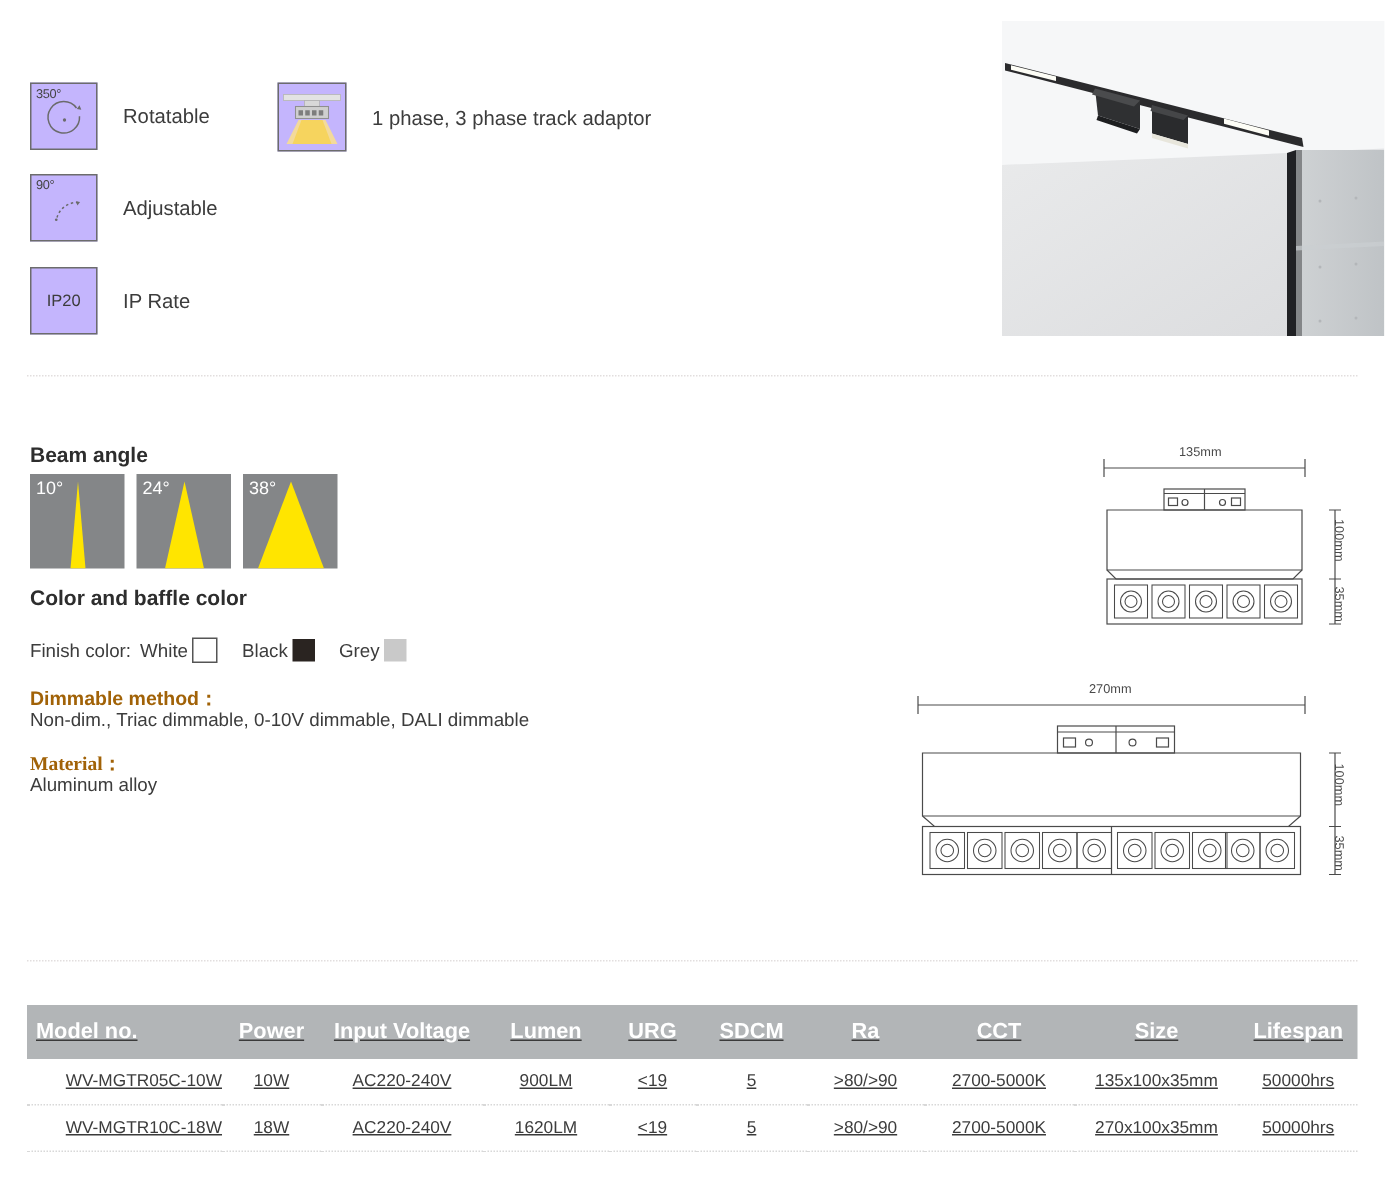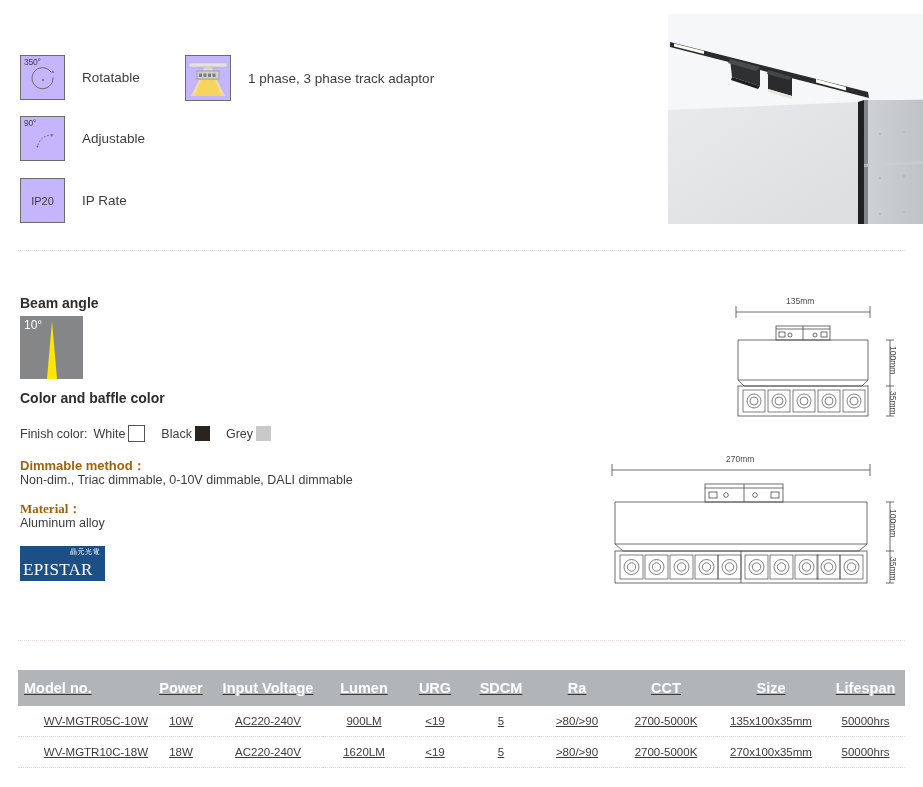--- a/index.html
+++ b/index.html
@@ -298,43 +298,47 @@
   </div>
 
   <div class="dotted-divider" style="top:250px;"></div>
 
   <div class="section-title" style="left:20px; top:295px;">Beam angle</div>
 
   <div class="beam-box" style="left:20px; top:316px;">
     <span class="deg">10°</span>
     <span class="beam-cone" style="border-left-width:5px; border-right-width:5px;"></span>
   </div>
+  <div class="beam-box" style="left:91px; top:316px;">
+    <span class="deg">24°</span>
+    <span class="beam-cone" style="border-left-width:13px; border-right-width:13px;"></span>
+  </div>
+  <div class="beam-box" style="left:162px; top:316px;">
+    <span class="deg">38°</span>
+    <span class="beam-cone" style="border-left-width:22px; border-right-width:22px;"></span>
+  </div>
 
   <div class="section-title" style="left:20px; top:390px;">Color and baffle color</div>
 
   <div class="finish-line" style="left:20px; top:425px;">
     <span class="lbl">Finish color:</span>
     <span>White</span>
     <span class="swatch sw-white"></span>
     <span>Black</span>
     <span class="swatch sw-black"></span>
     <span>Grey</span>
     <span class="swatch sw-grey"></span>
   </div>
 
   <div class="block-head" style="left:20px; top:457px;">Dimmable method：</div>
   <div class="block-body" style="left:20px; top:473px;">Non-dim., Triac dimmable, 0-10V dimmable, DALI dimmable</div>
 
   <div class="block-head" style="left:20px; top:500px;font-family:Liberation Serif, serif;">Material：</div>
   <div class="block-body" style="left:20px; top:516px;">Aluminum alloy</div>
 
-  <div class="epistar" style="left:20px; top:546px;">
-    <span class="cn">晶元光電</span>
-    <span class="en">EPISTAR</span>
-  </div>
 
   <div class="abs" style="left:700px; top:296px; width:215px; height:130px;">
     <svg width="215" height="130" viewBox="0 0 215 130">
       <g stroke="#4a4a4a" stroke-width="0.8" fill="none">
 
         <line x1="36" y1="16" x2="170" y2="16"></line>
         <line x1="36" y1="10" x2="36" y2="22"></line>
         <line x1="170" y1="10" x2="170" y2="22"></line>
 
         <rect x="76" y="30" width="54" height="14"></rect>

